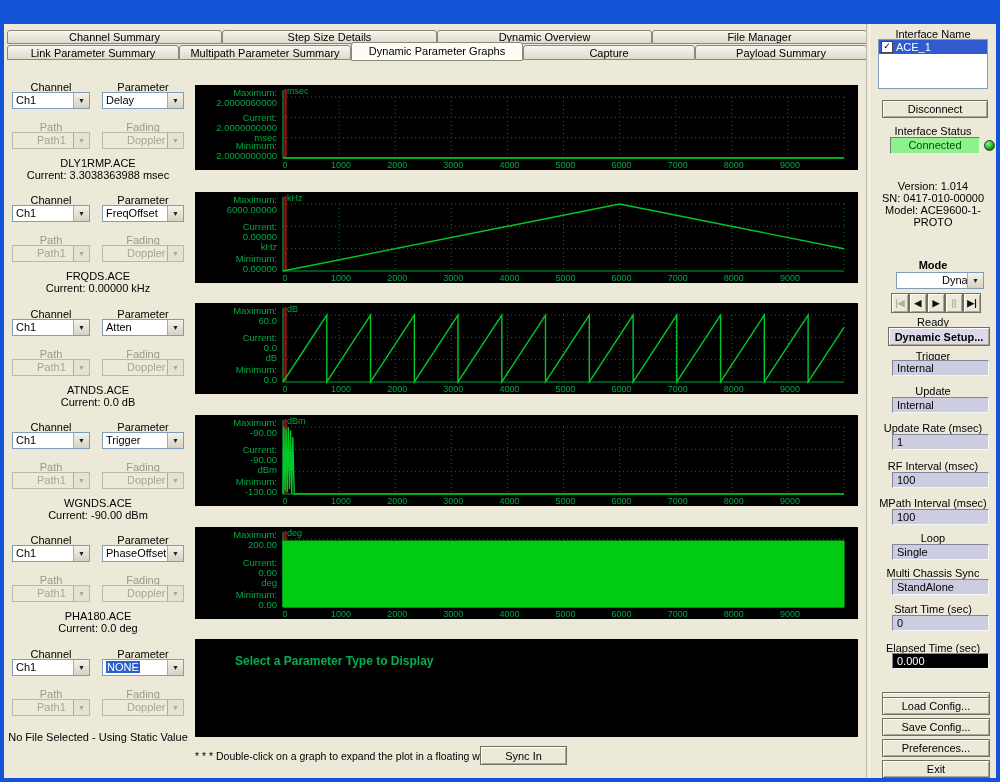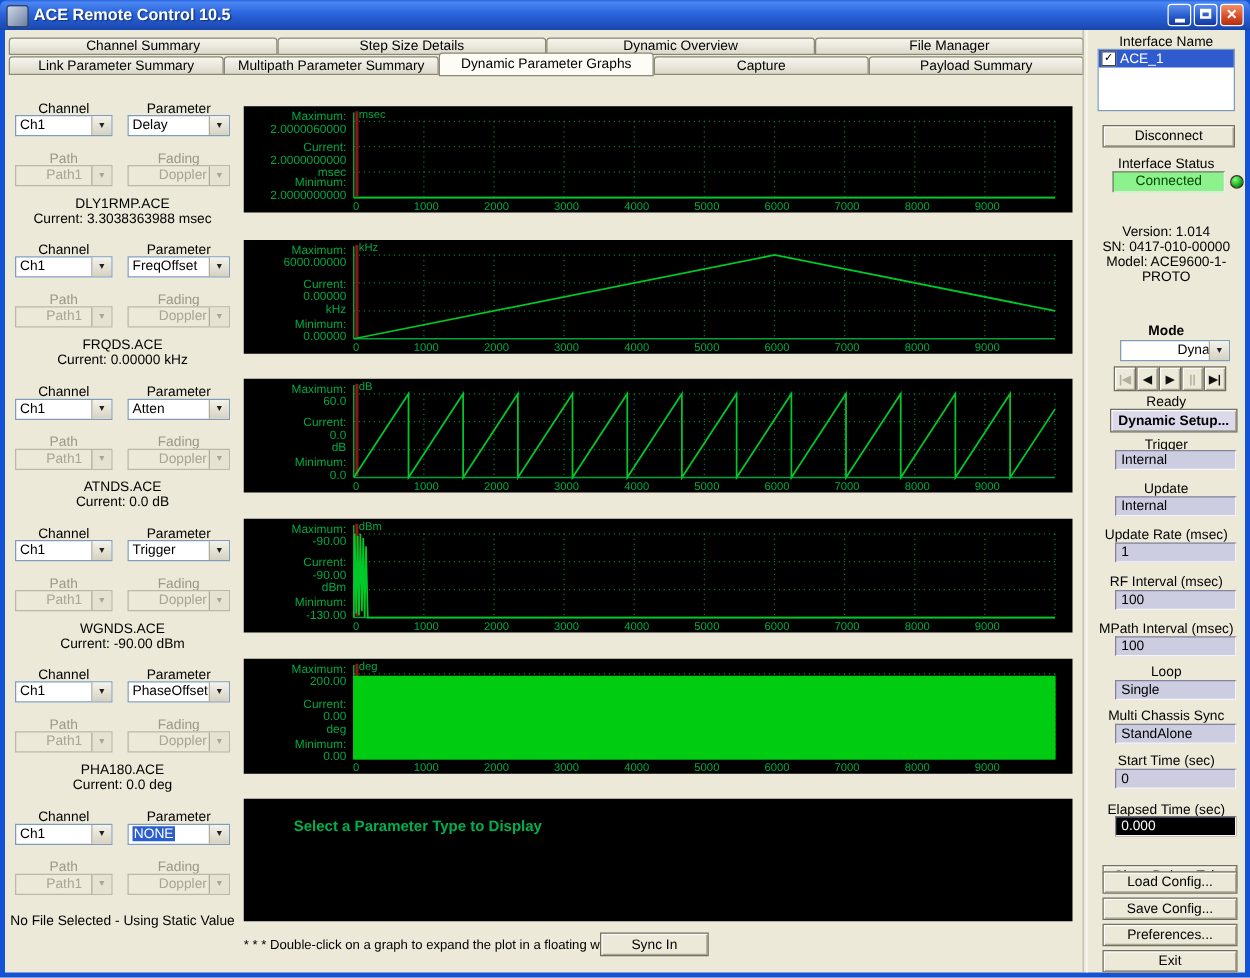--- a/index.html
+++ b/index.html
@@ -71,27 +71,20 @@
   .verline{position:absolute;left:0;width:126px;text-align:center;font-size:11px;}
   .tbtn{position:absolute;top:293px;width:18px;height:20px;box-sizing:border-box;background:#ece9d8;
     border:1px solid #716f60;box-shadow:inset 1px 1px 0 #fff, inset -1px -1px 0 #a9a696;
     display:flex;align-items:center;justify-content:center;font-size:9px;font-weight:bold;color:#111;}
   .tbtn.dis{color:#b2afa0;}
 </style>
 </head>
 <body>
 
 <div id="app">
-  <div id="titlebar">
-    <div id="app-icon"></div>
-    <div id="title-text">ACE Remote Control 10.5</div>
-    <div class="winbtn" id="btn-min"><span class="glyph-min"></span></div>
-    <div class="winbtn" id="btn-max"><span class="glyph-max"></span></div>
-    <div class="winbtn" id="btn-close"><span>✕</span></div>
-  </div>
 
   <div id="client"></div>
   <div id="tabs">
       <div class="tab" style="left: 7px; top: 30px; width: 215px; height: 14px; line-height: 13px;">Channel Summary</div>
       <div class="tab" style="left: 222px; top: 30px; width: 215px; height: 14px; line-height: 13px;">Step Size Details</div>
       <div class="tab" style="left: 437px; top: 30px; width: 215px; height: 14px; line-height: 13px;">Dynamic Overview</div>
       <div class="tab" style="left: 652px; top: 30px; width: 215px; height: 14px; line-height: 13px;">File Manager</div>
       <div class="tab" style="left: 7px; top: 45px; width: 172px; height: 15px; line-height: 14px;">Link Parameter Summary</div>
       <div class="tab" style="left: 179px; top: 45px; width: 172px; height: 15px; line-height: 14px;">Multipath Parameter Summary</div>
       <div class="tab active" style="left: 351px; top: 42px; width: 172px; height: 19px; line-height: 17px;">Dynamic Parameter Graphs</div>

